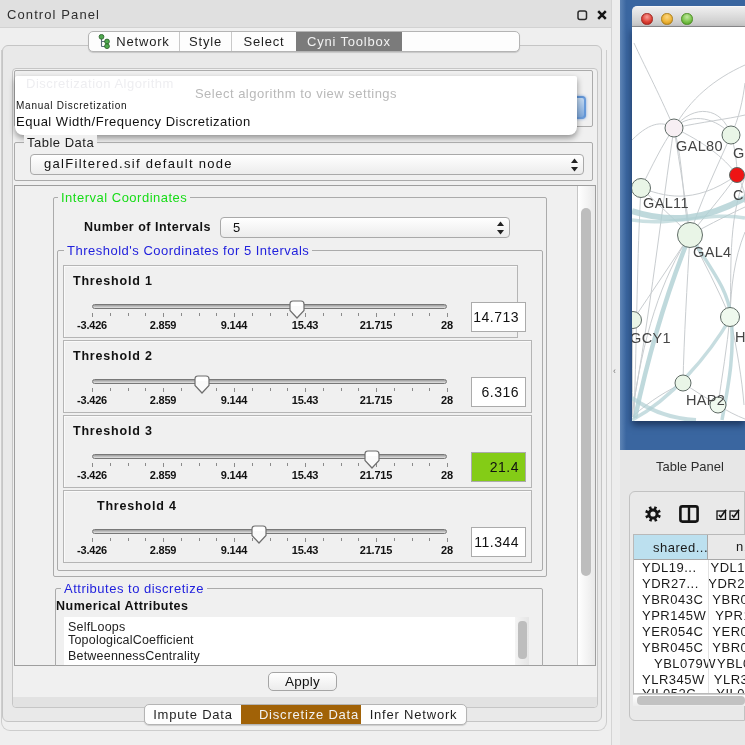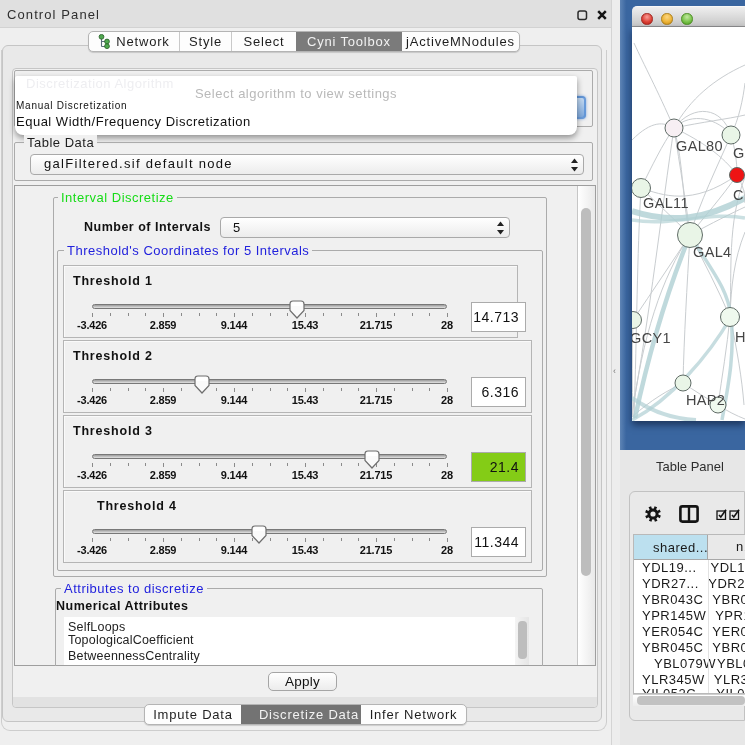--- a/index.html
+++ b/index.html
@@ -36,21 +36,20 @@
         <circle cx="9" cy="7.5" r="2.4" fill="#50A850" stroke="#2C672C" stroke-width="0.9"></circle>
         <circle cx="9" cy="12.2" r="2.4" fill="#50A850" stroke="#2C672C" stroke-width="0.9"></circle>
       </svg>
       <span>Network</span>
     </div>
     <div class="seg-sep"></div>
     <div style="width:51px;display:flex;align-items:center;justify-content:center;">Style</div>
     <div class="seg-sep"></div>
     <div style="width:64px;display:flex;align-items:center;justify-content:center;">Select</div>
     <div style="width:106px;display:flex;align-items:center;justify-content:center;background:#7B7B7B;color:#F2F2F2;">Cyni Toolbox</div>
-    <div style="flex:1;display:flex;align-items:center;justify-content:center;">jActiveMNodules</div>
   </div>
 
   <div class="abs" style="left:14px;top:70px;width:579px;height:57px;border:1px solid #ABABAB;border-radius:2px;"></div>
 
   <div class="abs" style="left:20px;top:96px;width:566px;height:23px;background:linear-gradient(#FFFFFF,#EFEFEF);border:1px solid #ADADAD;border-radius:4px;"></div>
   <div class="abs" style="left:561px;top:96px;width:25px;height:23px;background:linear-gradient(#C4DAF2,#7FA9DC);border:2px solid rgba(92,146,214,0.85);border-radius:4px;box-shadow:0 0 3px rgba(100,150,220,0.8);"></div>
 
   <div class="abs" style="left:15px;top:76px;width:562px;height:59px;background:#FFFFFF;border-radius:2px 2px 8px 8px;box-shadow:0 3px 6px rgba(0,0,0,0.4);"></div>
   <div class="abs" style="left:26px;top:76px;font-size:13px;color:#EEEEF1;">Discretization Algorithm</div>
   <div class="abs" style="left:15px;top:86px;width:562px;height:14px;font-size:13px;color:#B9B9B9;text-align:center;">Select algorithm to view settings</div>
@@ -65,21 +64,21 @@
       <path d="M4.5 13.5 L8 9 L1 9 Z" fill="#222"></path>
     </svg>
   </div>
 
   <div class="abs" style="left:14px;top:185px;width:582px;height:481px;background:#F0F0F0;border:1px solid #9E9E9E;"></div>
 
   <div class="abs" style="left:577px;top:186px;width:18px;height:479px;background:linear-gradient(to right,#FFFFFF,#E9E9E9);border-left:1px solid #C6C6C6;"></div>
   <div class="abs" style="left:581px;top:208px;width:10px;height:368px;background:#BDBDBD;border-radius:5px;"></div>
 
   <div class="abs" style="left:53px;top:197px;width:494px;height:380px;border:1px solid #ABABAB;border-radius:2px;"></div>
-  <div class="abs" style="left:58px;top:190px;background:#F0F0F0;padding:0 3px;font-size:13px;color:#17DC17;">Interval Discretize</div>
+  <div class="abs" style="left:58px;top:190px;background:#F0F0F0;padding:0 3px;font-size:13px;color:#17DC17;">Interval Coordinates</div>
 
   <div class="abs" style="left:84px;top:220px;font-size:12.5px;font-weight:bold;color:#111;">Number of Intervals</div>
   <div class="abs" style="left:220px;top:217px;width:290px;height:21px;background:linear-gradient(#FFFFFF,#ECECEC);border:1px solid #A9A9A9;border-radius:4px;font-size:13px;color:#111;line-height:19px;padding-left:12px;">5
     <svg class="abs" style="right:4px;top:3px;" width="9" height="14" viewBox="0 0 9 14">
       <path d="M4.5 0.5 L8 5 L1 5 Z" fill="#222"></path>
       <path d="M4.5 13.5 L8 9 L1 9 Z" fill="#222"></path>
     </svg>
   </div>
 
   <div class="abs" style="left:57px;top:250px;width:486px;height:321px;border:1px solid #ABABAB;border-radius:2px;"></div>
@@ -238,21 +237,21 @@
     <div style="padding-left:4px;height:16px;">TopologicalCoefficient</div>
     <div style="padding-left:4px;height:16px;">BetweennessCentrality</div>
   </div>
   <div class="abs" style="left:515px;top:617px;width:14px;height:48px;background:linear-gradient(to right,#F4F4F4,#E5E5E5);"></div>
   <div class="abs" style="left:518px;top:621px;width:9px;height:38px;background:#BDBDBD;border-radius:4px;"></div>
 
   <div class="abs" style="left:268px;top:672px;width:69px;height:19px;background:linear-gradient(#FFFFFF,#ECECEC);border:1px solid #A5A5A5;border-radius:5px;font-size:13.5px;letter-spacing:0.2px;color:#111;text-align:center;line-height:17px;">Apply</div>
 
   <div class="abs" style="left:144px;top:704px;width:323px;height:21px;background:#FDFDFD;border:1px solid #B4B4B4;border-radius:5px;box-shadow:0 1px 1px rgba(0,0,0,0.15);display:flex;font-size:13px;letter-spacing:0.8px;color:#1E1E1E;overflow:hidden;">
     <div style="width:96px;display:flex;align-items:center;justify-content:center;">Impute Data</div>
-    <div style="width:120px;display:flex;align-items:center;justify-content:center;background:#737373;color:#F2F2F2;padding-left:16px;">Discretize Data</div>
+    <div style="width:120px;display:flex;align-items:center;justify-content:center;background:#a16207;color:#F2F2F2;padding-left:16px;">Discretize Data</div>
     <div style="flex:1;display:flex;align-items:center;justify-content:center;">Infer Network</div>
   </div>
 </div>
 
 <div class="abs" style="left:611px;top:0;width:1px;height:745px;background:#D4D4D4;"></div>
 <div class="abs" style="left:612px;top:0;width:8px;height:745px;background:#EDEDED;"></div>
 <div class="abs" style="left:613px;top:366px;font-size:9px;color:#777;">‹</div>
 
 <div class="abs" style="left:620px;top:0;width:125px;height:450px;background:linear-gradient(to right,#5E84B5,#3A66A0 5%);"></div>
 

